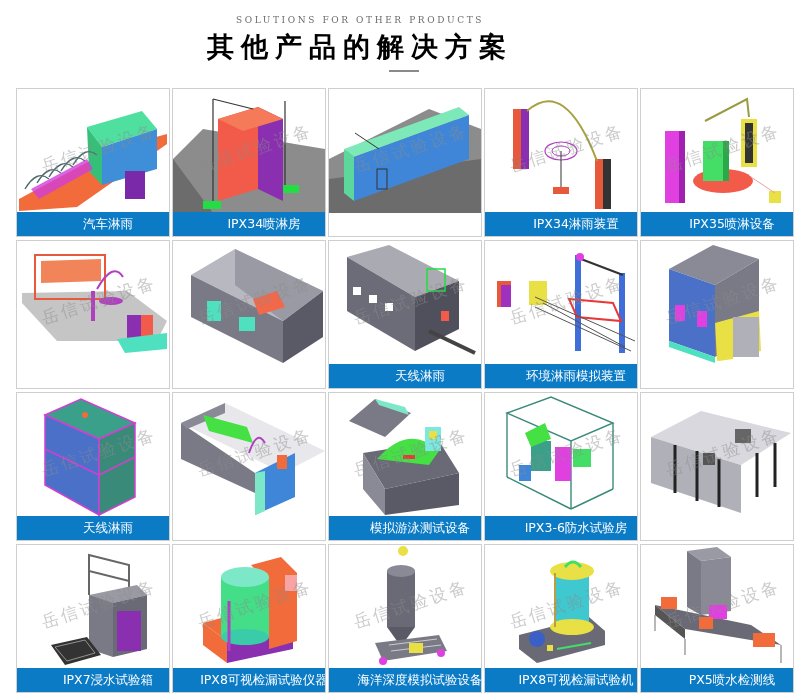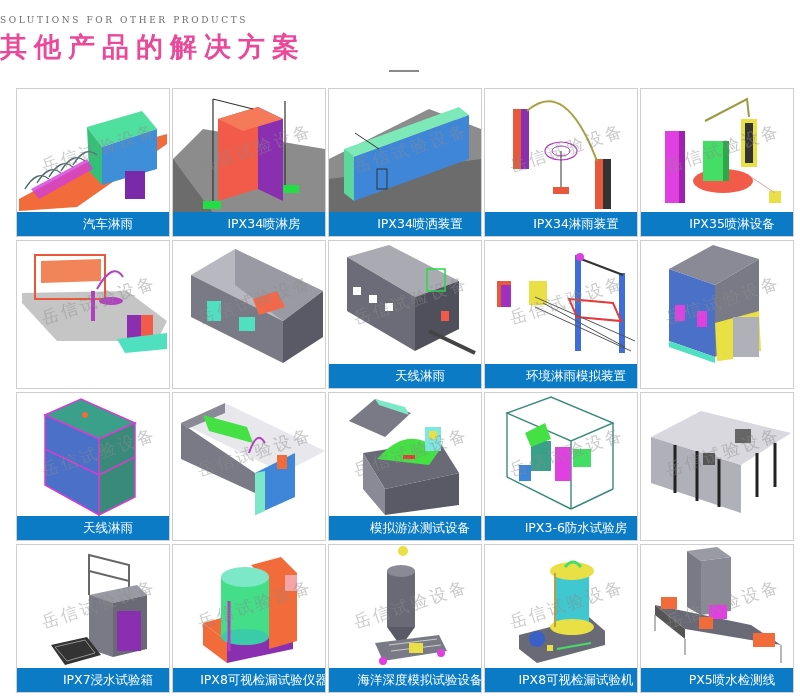--- a/index.html
+++ b/index.html
@@ -1,27 +1,27 @@
 <!DOCTYPE html>
 <html><head>
 <meta charset="utf-8">
 <style>
   * { margin: 0; padding: 0; box-sizing: border-box; }
   html, body { width: 800px; height: 698px; background: #ffffff; overflow: hidden; }
   body { font-family: "DejaVu Sans", "Liberation Sans", sans-serif; position: relative; }
 
-  .header { position: absolute; left: 0; top: 0; width: 720px; height: 80px; text-align: left; text-decoration: underline; }
+  .header { position: absolute; left: 0; top: 0; width: 720px; height: 80px; text-align: center; text-decoration: underline; }
   .subtitle {
     position: absolute; left: 0; right: 0; top: 15px;
     font-family: "DejaVu Serif", "Liberation Serif", serif;
     font-size: 9px; letter-spacing: 2.6px; color: #6b6b6b;
   }
   .title {
     position: absolute; left: 0; right: 0; top: 29px;
-    font-size: 27px; font-weight: bold; color: #ec4899; letter-spacing: 7px;
+    font-size: 27px; font-weight: bold; color: #000000; letter-spacing: 7px;
   }
   .title-underline {
     position: absolute; left: 389px; top: 70px; width: 30px; height: 2px; background: #8a8a8a;
   }
 
   .grid { position: absolute; left: 16px; top: 88px; width: 779px; height: 606px; }
   .card {
     position: absolute; width: 154px; height: 149px;
     border: 1px solid #cfcfcf; background: #ffffff; overflow: hidden;
   }
@@ -97,21 +97,20 @@
           <polygon points="0,70 100,20 152,40 152,124 0,124" fill="#8c8c8c"></polygon>
           <polygon points="0,90 152,70 152,124 0,124" fill="#6c6c6c"></polygon>
           <polygon points="15,60 130,18 140,26 25,68" fill="#7de8b8"></polygon>
           <polygon points="25,68 140,26 140,70 25,112" fill="#3f86d8"></polygon>
           <polygon points="15,60 25,68 25,112 15,104" fill="#5cd89c"></polygon>
           <rect x="48" y="80" width="10" height="20" fill="none" stroke="#333"></rect>
           <line x1="26" y1="44" x2="50" y2="60" stroke="#333"></line>
         </svg>
       <div class="watermark">岳信试验设备</div>
     </div>
-    <div class="card-label">IPX34喷洒装置</div>
   </div>
 
   <div class="card" style="left:468px;top:0">
     <div class="card-image">
       <svg viewBox="0 0 152 124">
           <rect x="28" y="20" width="16" height="60" fill="#e8583a"></rect>
           <rect x="36" y="20" width="8" height="60" fill="#8a2fb0"></rect>
           <rect x="110" y="70" width="16" height="50" fill="#e8583a"></rect>
           <rect x="118" y="70" width="8" height="50" fill="#333"></rect>
           <path d="M42,22 Q80,-12 112,72" stroke="#a8a040" stroke-width="2" fill="none"></path>

